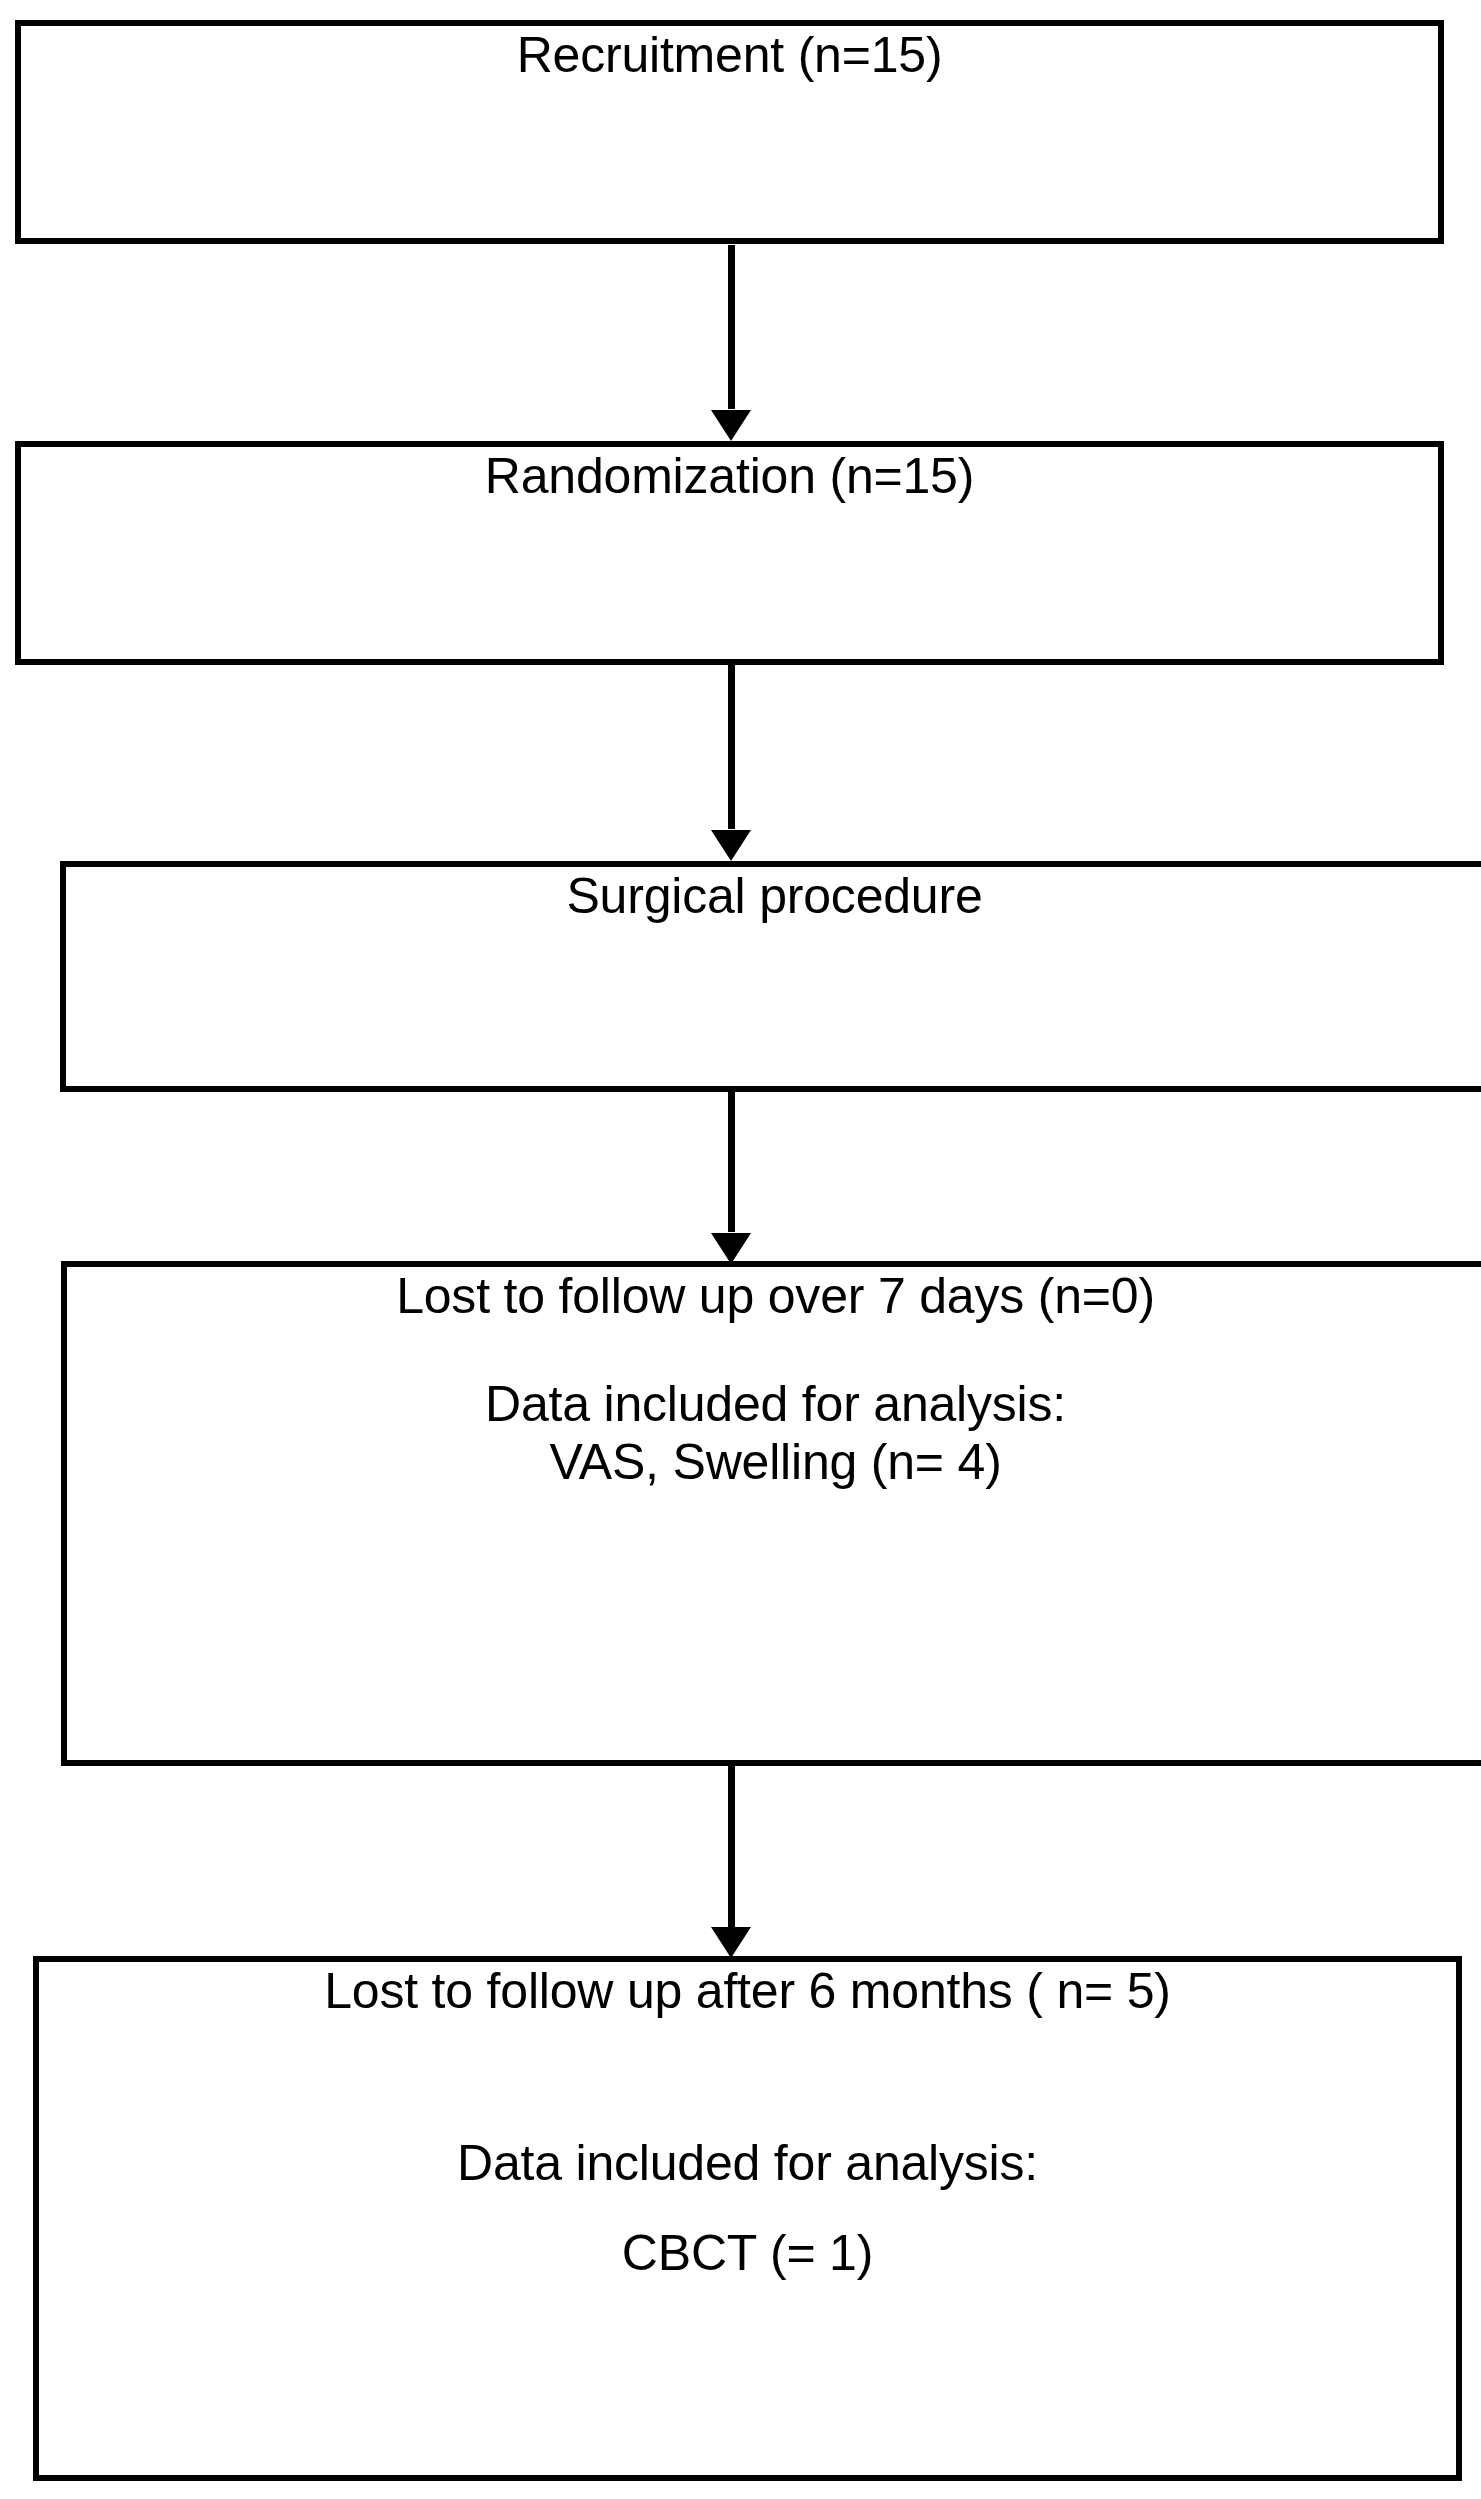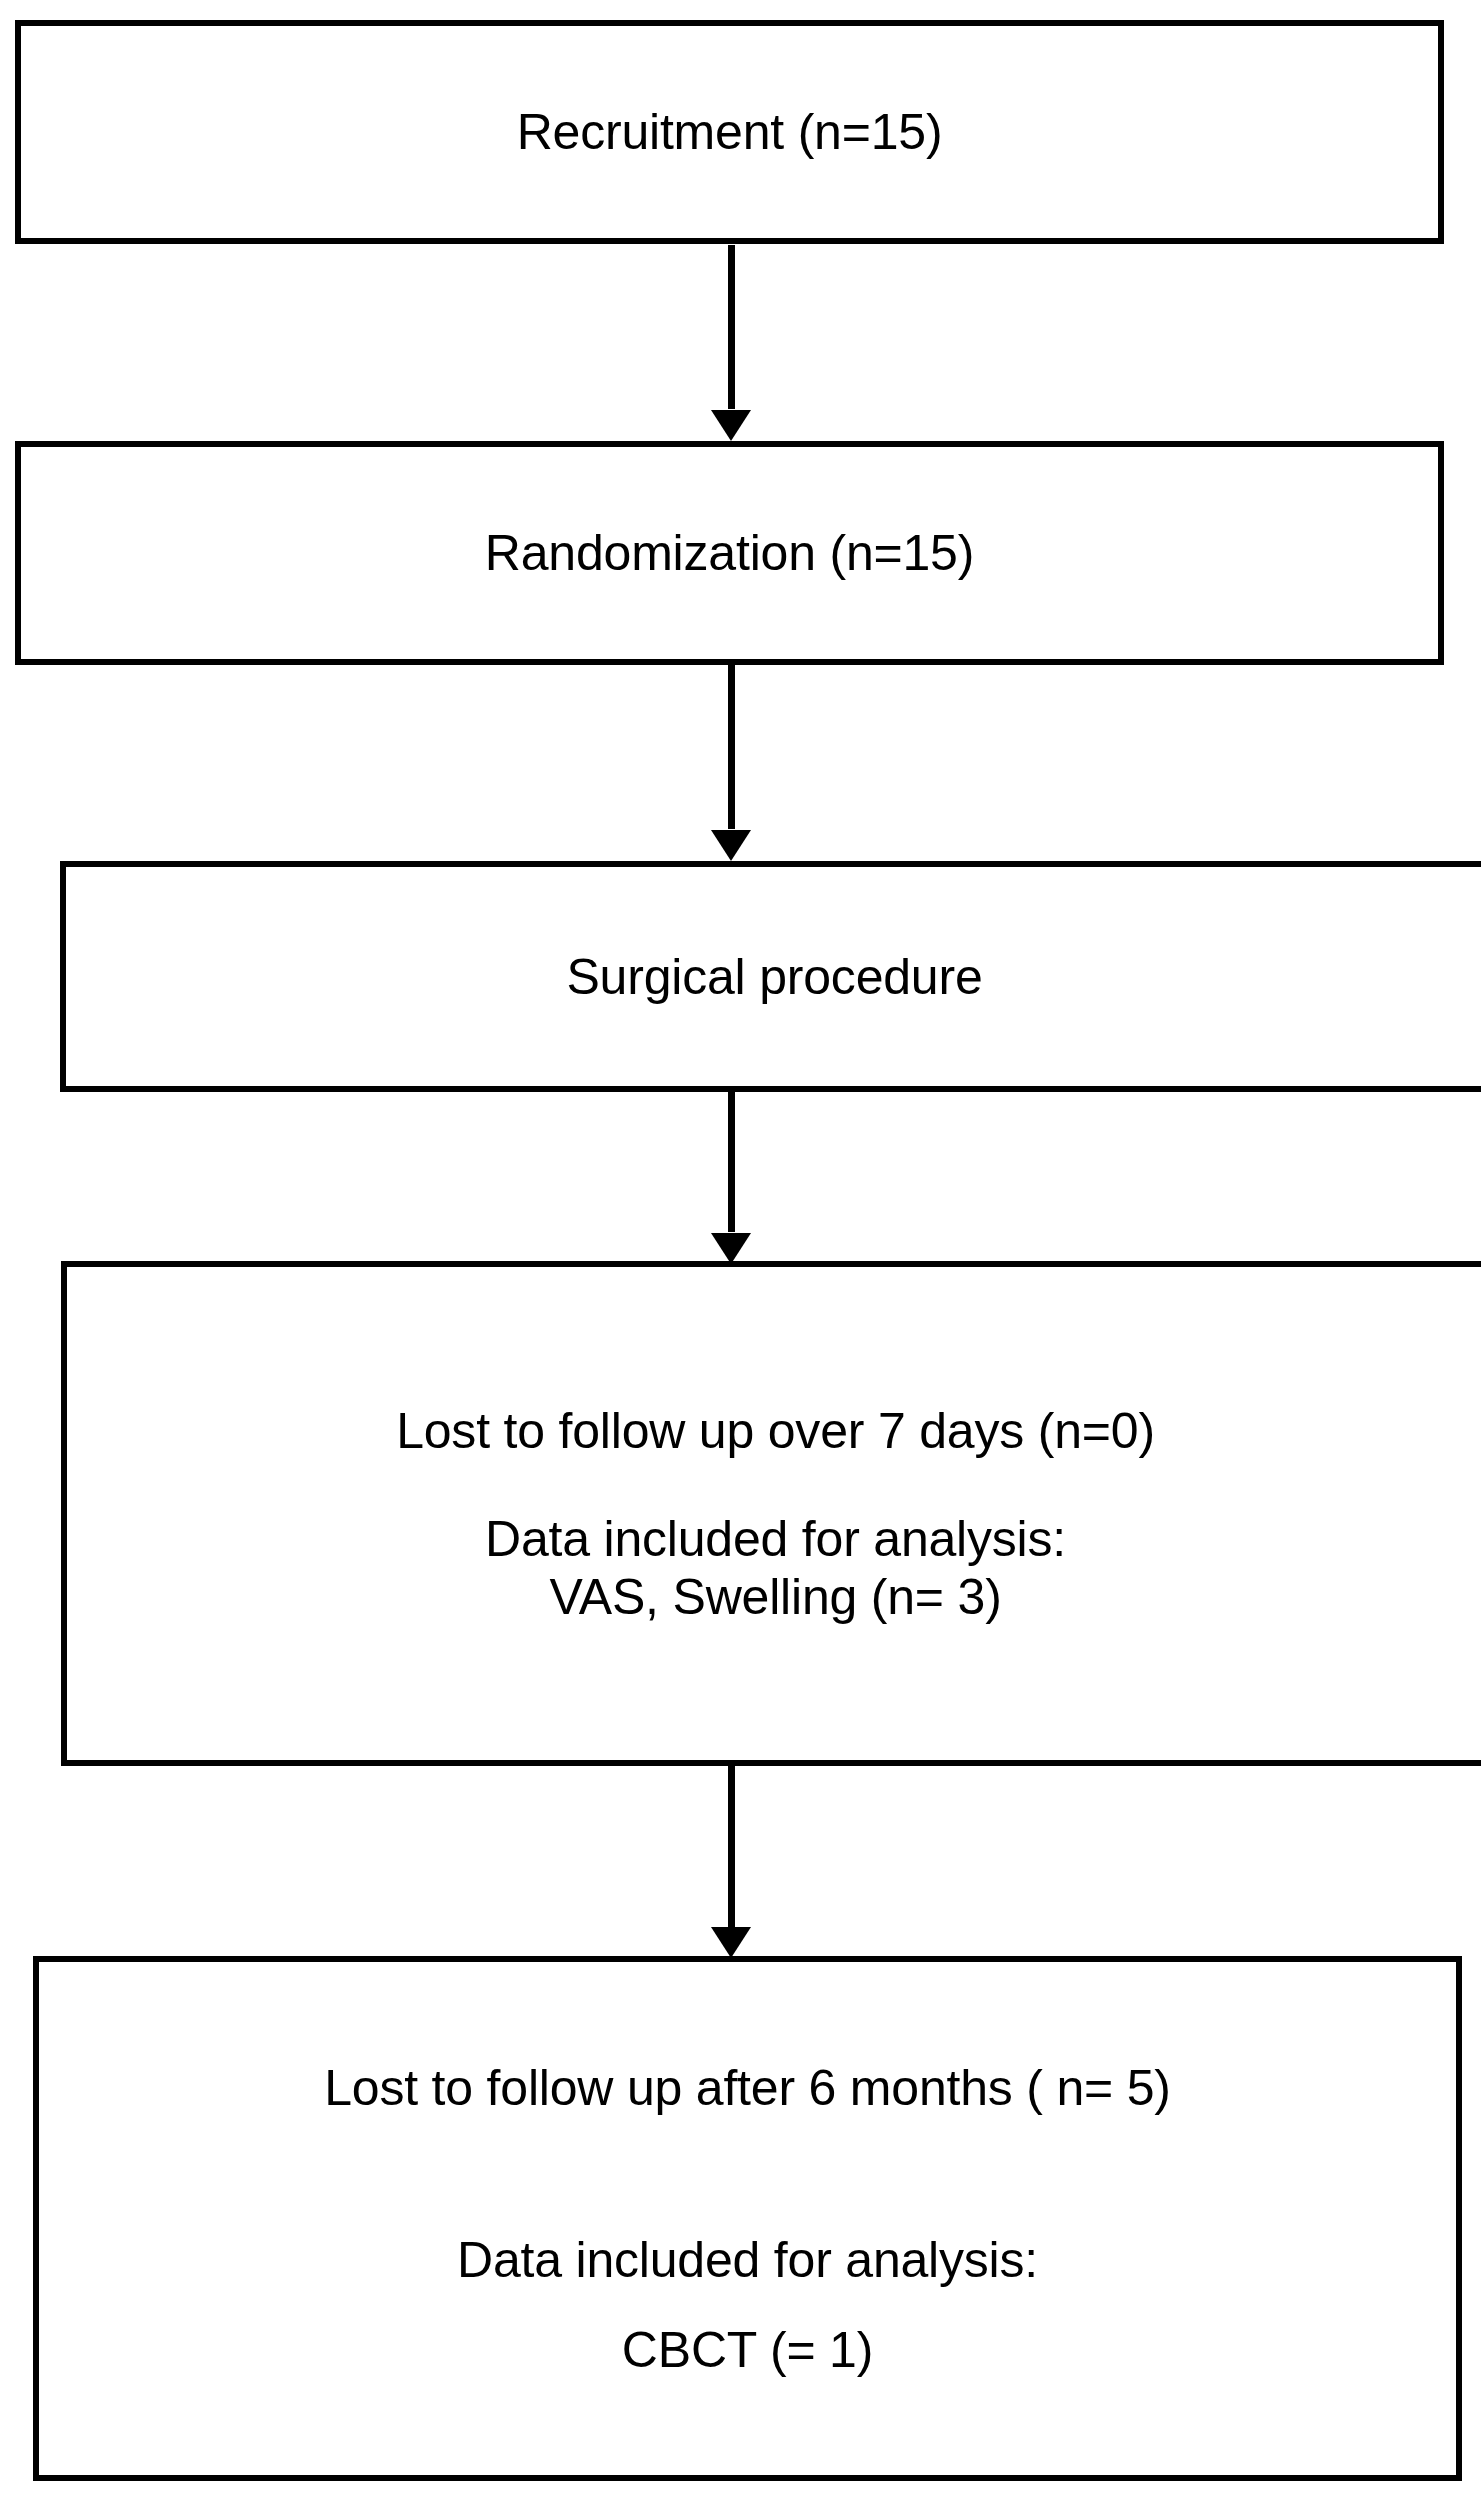--- a/index.html
+++ b/index.html
@@ -20,21 +20,20 @@
     background: #ffffff;
   }
   .flow-box {
     position: absolute;
     box-sizing: border-box;
     background: #ffffff;
     border: 6.5px solid #000000;
     display: flex;
     flex-direction: column;
     align-items: center;
-    justify-content: center;
     text-align: center;
   }
   .box-line {
     font-size: 50px;
     line-height: 1.16;
     color: #000000;
     letter-spacing: -0.2px;
     white-space: nowrap;
     font-weight: 400;
   }
@@ -110,21 +109,21 @@
 
   <div class="arrow" id="arrow-3">
     <div class="shaft"></div>
     <div class="head"></div>
   </div>
 
   <div class="flow-box" id="box-followup7">
     <div class="box-line">Lost to follow up over 7 days (n=0)</div>
     <div class="box-line spacer"></div>
     <div class="box-line">Data included for analysis:</div>
-    <div class="box-line">VAS, Swelling (n= 3)</div>
+    <div class="box-line">VAS, Swelling (n= 4)</div>
   </div>
 
   <div class="arrow" id="arrow-4">
     <div class="shaft"></div>
     <div class="head"></div>
   </div>
 
   <div class="flow-box" id="box-followup6m">
     <div class="box-line">Lost to follow up after 6 months ( n= 5)</div>
     <div class="box-line spacer"></div>

